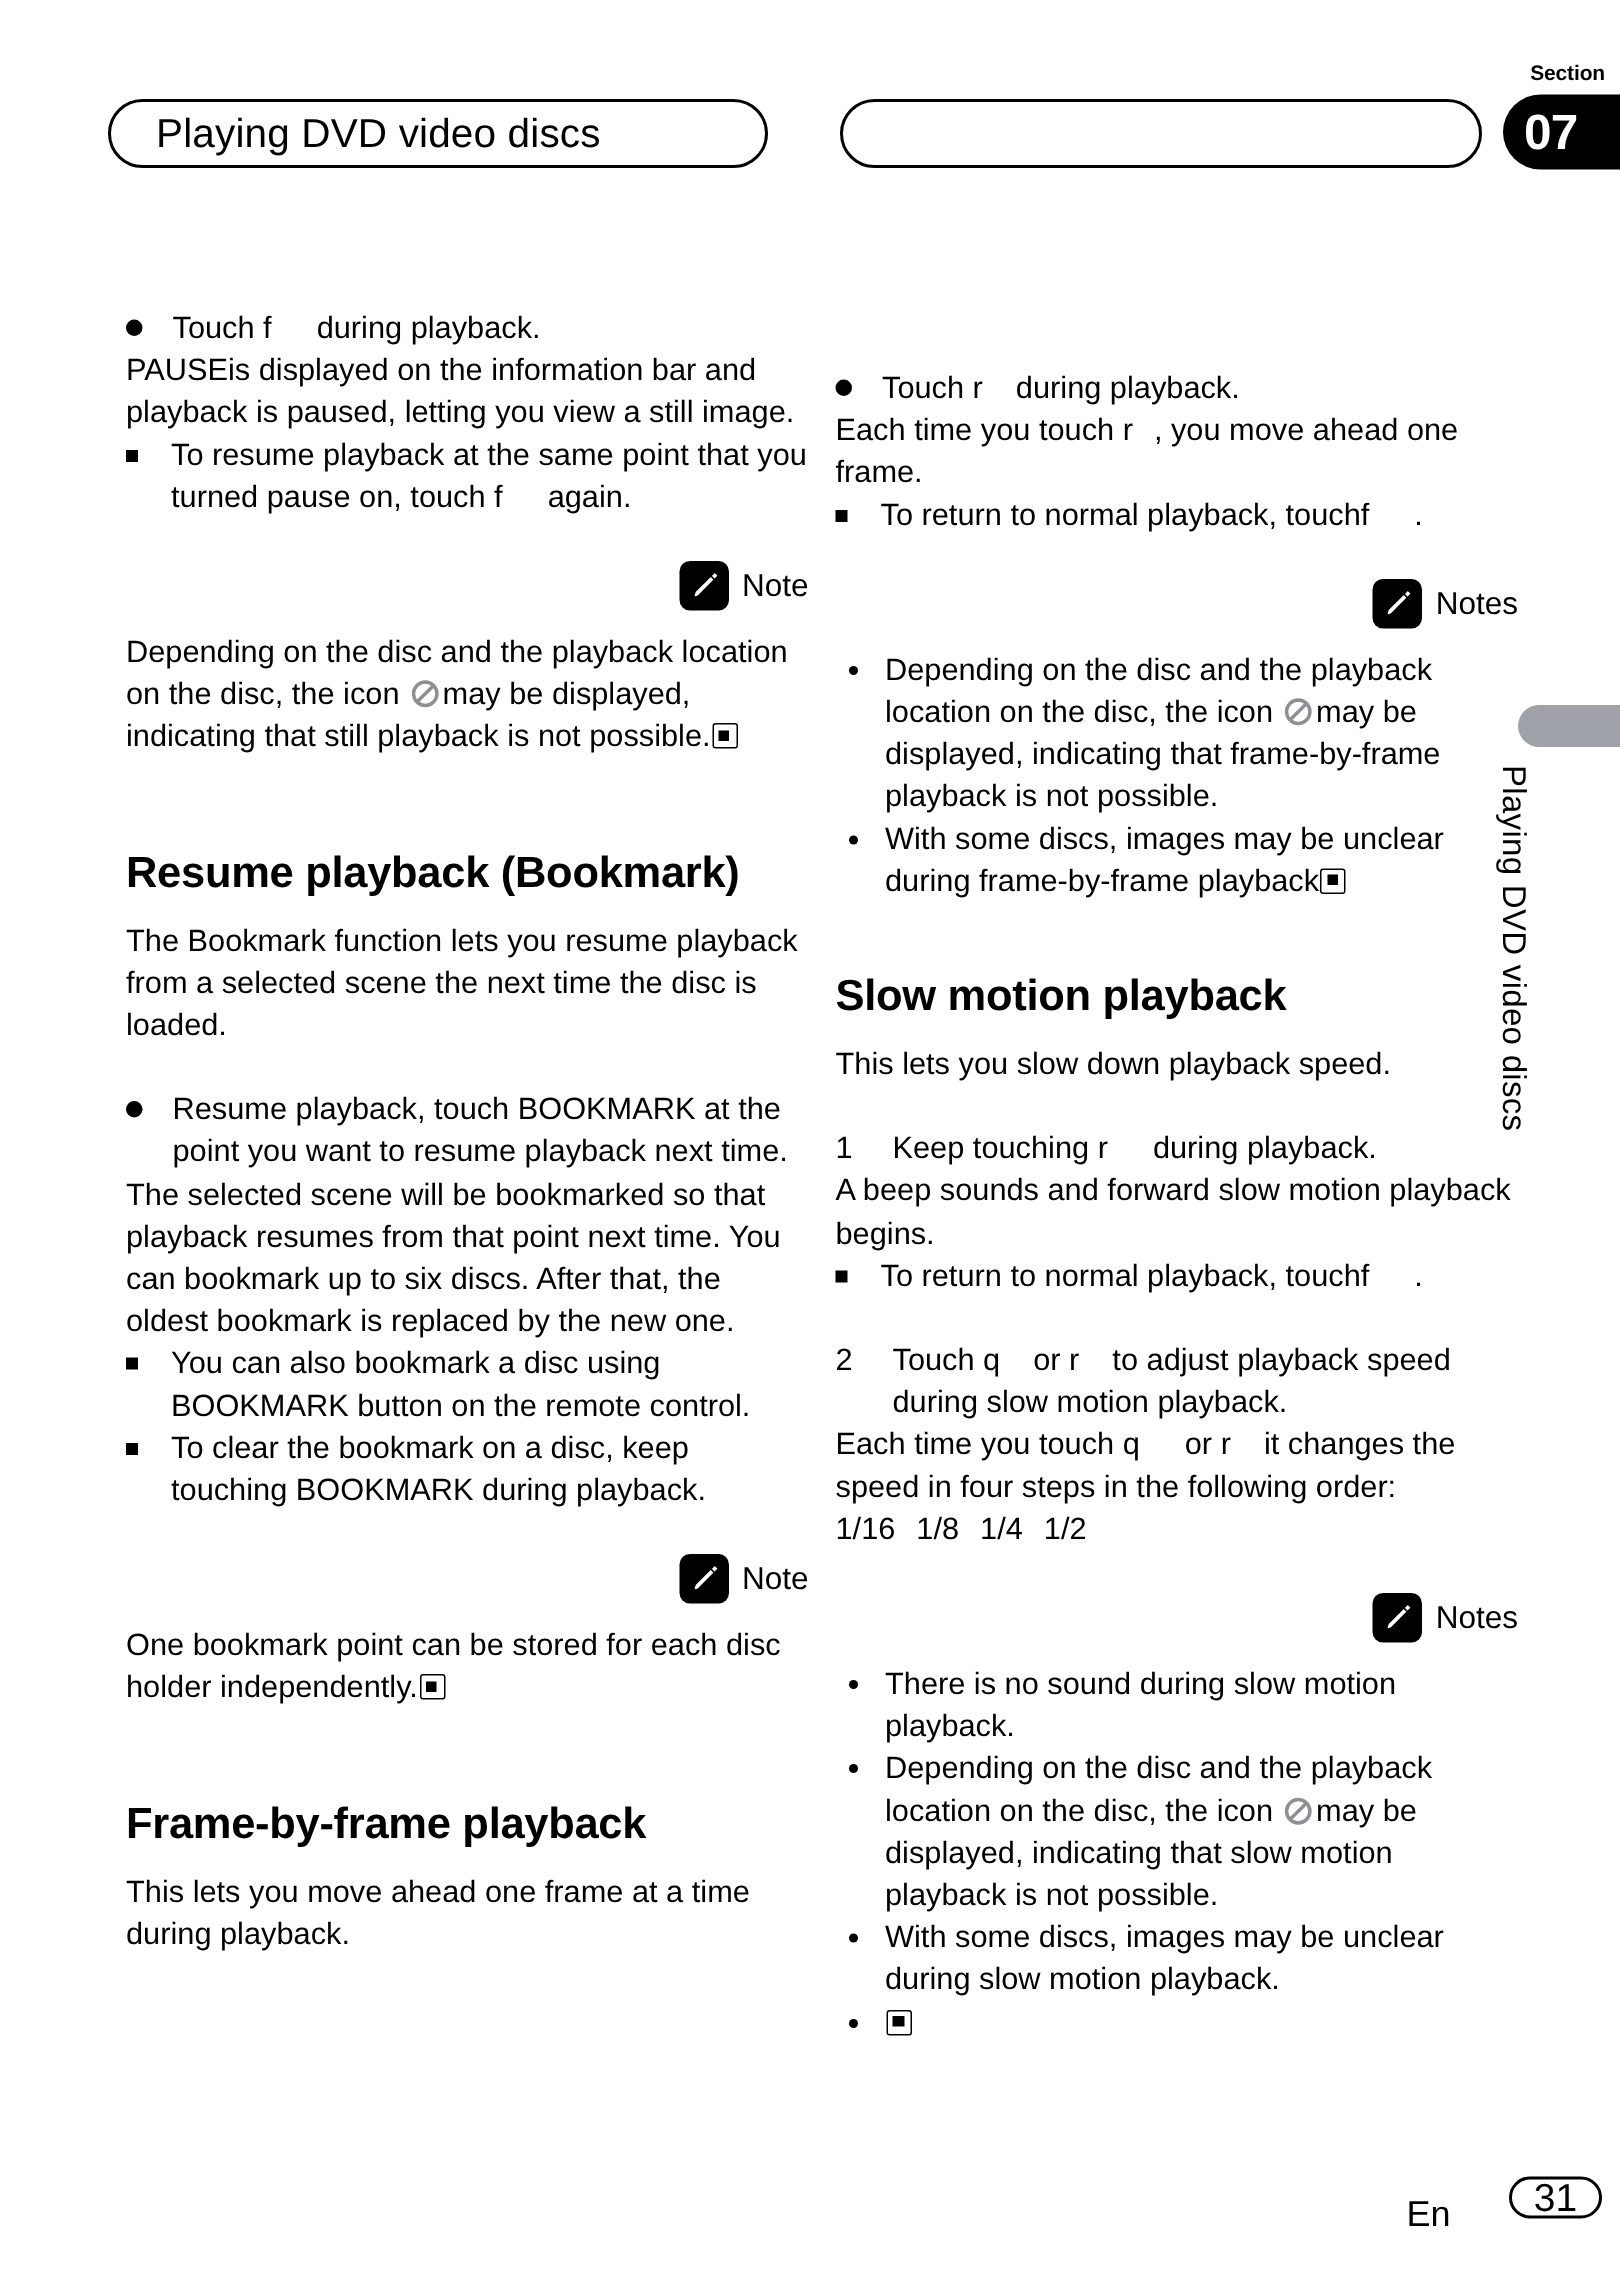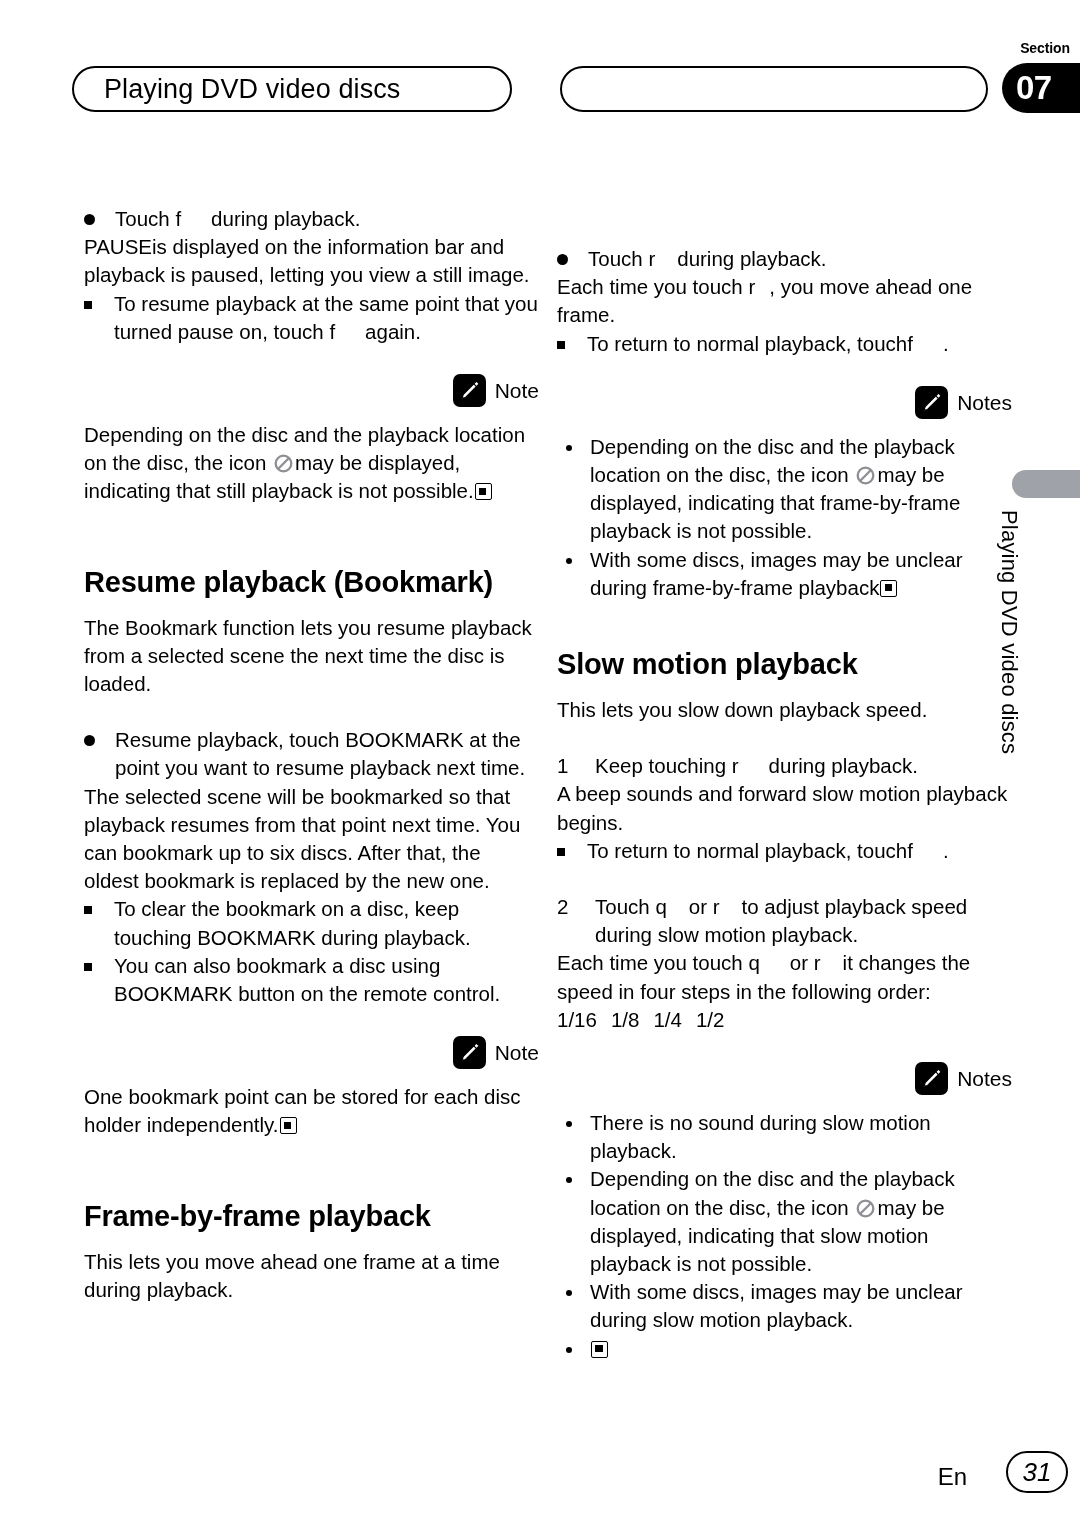--- a/index.html
+++ b/index.html
@@ -211,28 +211,27 @@
     height: 44px;
   }
   #footer-lang {
     position: absolute;
     right: 113px; top: 12px;
     font-size: 24px;
   }
   #page-pill {
     position: absolute;
     right: 12px; top: 0;
-    width: 62px; height: 42px;
+    width: 62px; height: 28px;
     border: 2px solid #000;
     border-radius: 21px;
     display: flex;
     align-items: center;
     justify-content: center;
     font-size: 26px;
-    font-style: italic;
   }
 </style>
 </head>
 <body>
 
 <div id="header">
 
   <div class="hdr-pill" id="hdr-pill-left">
     <span class="hdr-pill-label">Playing DVD video discs</span>
   </div>
@@ -295,26 +294,26 @@
 
   <div class="row">
     <span class="marker bullet-round"><i></i></span>
     <span class="body">Resume playback, touch BOOKMARK at the point you want to resume playback next time.</span>
   </div>
 
   <p>The selected scene will be bookmarked so that playback resumes from that point next time. You can bookmark up to six discs. After that, the oldest bookmark is replaced by the new one.</p>
 
   <div class="row">
     <span class="marker bullet-square"><i></i></span>
+    <span class="body">You can also bookmark a disc using BOOKMARK button on the remote control.</span>
+  </div>
+
+  <div class="row">
+    <span class="marker bullet-square"><i></i></span>
     <span class="body">To clear the bookmark on a disc, keep touching BOOKMARK during playback.</span>
-  </div>
-
-  <div class="row">
-    <span class="marker bullet-square"><i></i></span>
-    <span class="body">You can also bookmark a disc using BOOKMARK button on the remote control.</span>
   </div>
 
   <div class="gap-m"></div>
 
   <div class="note-head">
     <span class="pencil-box">
       <svg width="25" height="25" viewBox="0 0 25 25">
         <path d="M19.5 3.2 L22.1 5.8 L9.0 18.9 L4.4 21.6 L6.4 16.3 Z" fill="#ffffff" stroke="#000000" stroke-width="1.1" stroke-linejoin="round"></path>
         <path d="M16.8 5.9 L19.4 8.5" stroke="#000000" stroke-width="1.1"></path>
         <path d="M5.3 19.0 L7.1 20.8" stroke="#000000" stroke-width="1.1"></path>

